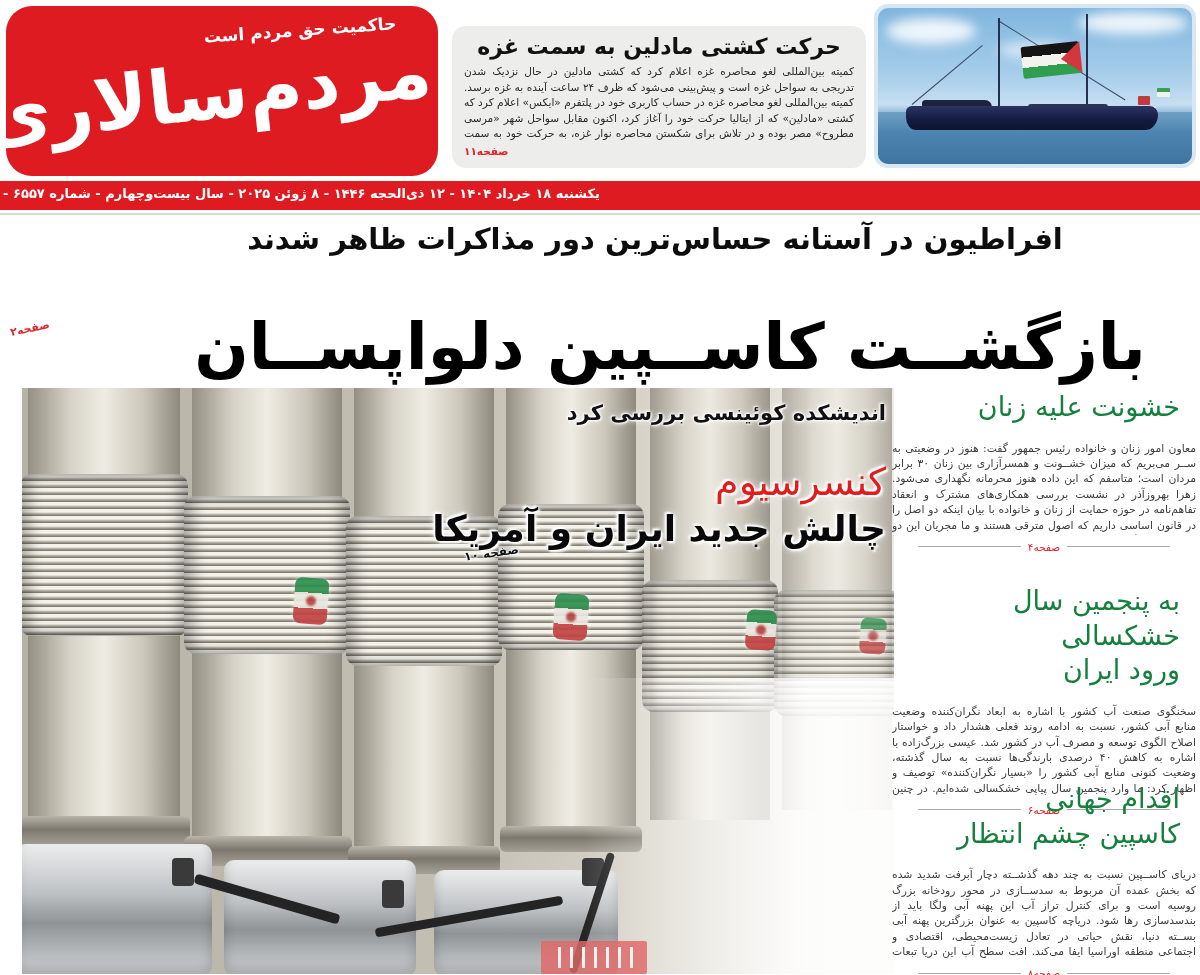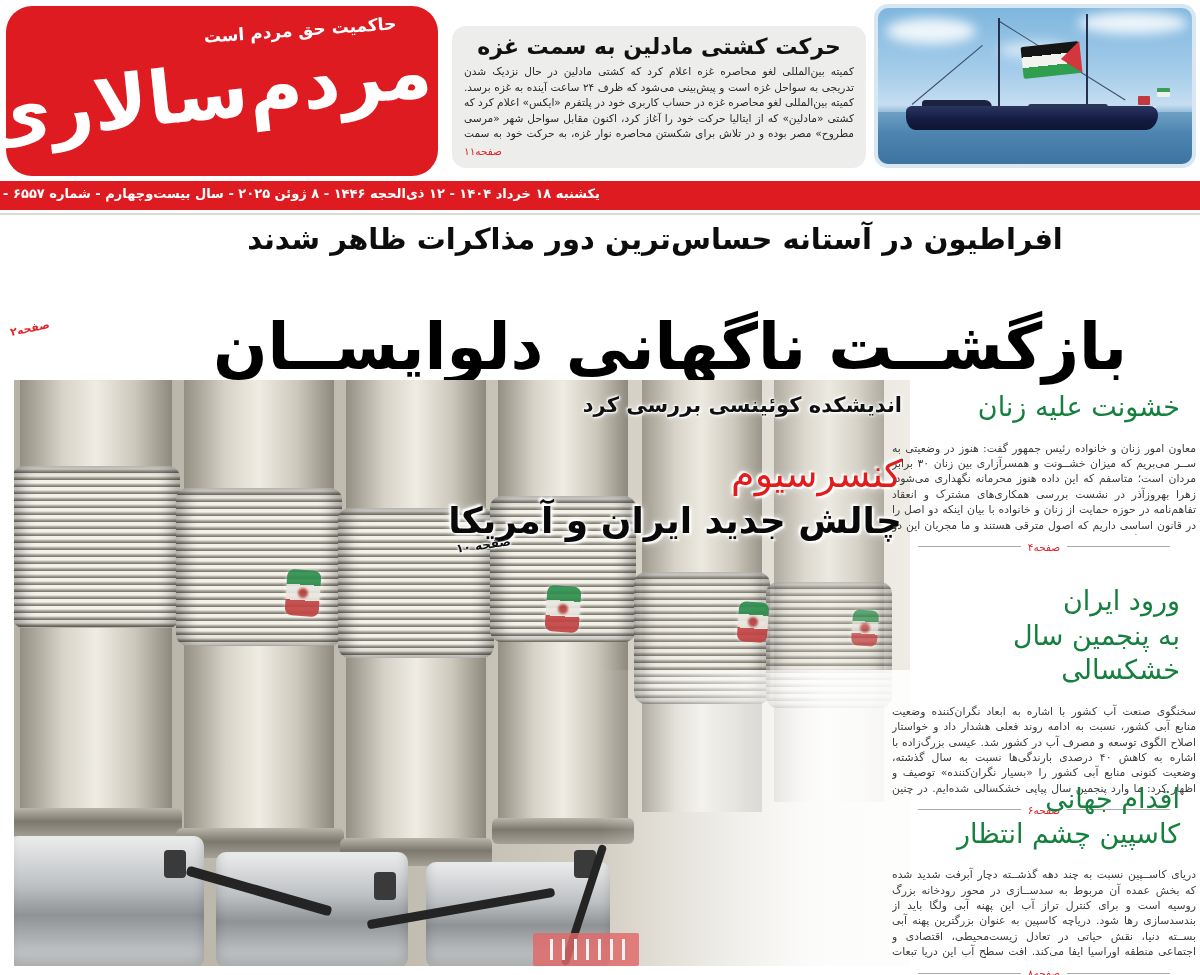--- a/index.html
+++ b/index.html
@@ -8,21 +8,21 @@
 
   
   .masthead{position:absolute;left:6px;top:6px;width:432px;height:170px;background:#df1b22;border-radius:26px;overflow:hidden;}
   .masthead-tagline{position:absolute;top:14px;left:176px;right:20px;color:#fff;font-size:17px;font-weight:bold;text-align:center;direction:rtl;transform:rotate(-4deg);white-space:nowrap;}
   .masthead-title{position:absolute;left:0;right:6px;top:40px;color:#fff;font-size:74px;font-weight:bold;text-align:center;direction:rtl;transform:rotate(-6deg);line-height:1.25;white-space:nowrap;}
 
   
   .top-story{position:absolute;left:452px;top:26px;width:414px;height:142px;background:#ededec;border-radius:14px;padding:8px 12px;box-sizing:border-box;}
   .top-story-title{margin:0 0 5px 0;font-size:22px;font-weight:bold;color:#111;text-align:center;direction:rtl;}
   .top-story-body{margin:0;font-size:10.6px;line-height:1.47;color:#2a2a2a;text-align:justify;direction:rtl;height:78px;overflow:hidden;}
-  .top-story-ref{display:block;text-align:left;color:#e0262c;font-size:10.5px;font-weight:normal;margin-top:3px;direction:rtl;}
+  .top-story-ref{display:block;text-align:left;color:#e0262c;font-size:10.5px;font-weight:bold;margin-top:3px;direction:rtl;}
 
   
   .ship-photo{position:absolute;left:874px;top:4px;width:322px;height:164px;border-radius:14px;border:4px solid #d9e7f3;box-sizing:border-box;overflow:hidden;background:linear-gradient(180deg,#7fb6de 0%,#a6cdea 42%,#c6def1 62%,#9dc2dd 66%);}
   .cloud{position:absolute;background:rgba(255,255,255,.85);border-radius:50%;filter:blur(6px);}
   .cloud.c1{left:8px;top:10px;width:90px;height:26px;}
   .cloud.c2{left:200px;top:4px;width:110px;height:22px;}
   .cloud.c3{left:120px;top:34px;width:70px;height:16px;opacity:.7;}
   .sea{position:absolute;left:0;right:0;bottom:0;height:52px;background:linear-gradient(180deg,#6fa0c4 0%,#4d85b0 40%,#3d75a0 100%);}
   .hull{position:absolute;left:28px;right:34px;bottom:34px;height:24px;background:linear-gradient(180deg,#2a3560 0%,#141c44 55%,#0e1533 100%);border-radius:8px 12px 18px 14px / 8px 12px 22px 18px;}
   .hull-stripe{position:absolute;left:30px;right:36px;bottom:55px;height:3px;background:#e8ecf2;border-radius:2px;}
@@ -146,24 +146,24 @@
     <div class="hull-stripe"></div>
     <div class="hull"></div>
   </div>
 
   <div class="date-bar">
     <span class="dateline">یکشنبه ۱۸ خرداد ۱۴۰۴ - ۱۲ ذی‌الحجه ۱۴۴۶ - ۸ ژوئن ۲۰۲۵ - سال بیست‌وچهارم - شماره ۶۵۵۷ - ۱۲ صفحه - ۱۵۰۰۰ تومان</span>
   </div>
   <div class="date-sep"></div>
 
   <div class="lead-kicker">افراطیون در آستانه حساس‌ترین دور مذاکرات ظاهر شدند</div>
-  <h1 class="lead-headline">بازگشــت ناگهانی دلواپســان</h1>
+  <h1 class="lead-headline">بازگشــت کاســپین دلواپســان</h1>
   <span class="lead-ref">صفحه۲</span>
 
-  <figure class="main-photo" style="margin:8px;padding-left:24px;">
+  <figure class="main-photo" style="margin:16px;">
     <div class="tube t1"></div>
     <div class="tube t2"></div>
     <div class="col k1"></div>
     <div class="col k2"></div>
     <div class="col k3"></div>
     <div class="col k4"></div>
     <div class="col k5"></div>
     <div class="col k6"></div>
     <div class="coil q1"></div>
     <div class="coil q2"></div>
@@ -204,22 +204,22 @@
     <p class="art-body">معاون امور زنان و خانواده رئیس جمهور گفت: هنوز در وضعیتی به ســر می‌بریم که میزان خشــونت و همسرآزاری بین زنان ۳۰ برابر مردان است؛ متاسفم که این داده هنوز محرمانه نگهداری می‌شود. زهرا بهروزآذر در نشست بررسی همکاری‌های مشترک و انعقاد تفاهم‌نامه در حوزه حمایت از زنان و خانواده با بیان اینکه دو اصل را در قانون اساسی داریم که اصول مترقی هستند و ما مجریان این دو اصل هستیم، گفت: اصل ۱۰ قانون اساسی خانواده را...</p>
     <div class="divider">
       <div class="line"></div>
       <span class="ref">صفحه۴</span>
       <div class="line"></div>
     </div>
   </section>
 
   <section class="article a2">
     <h3 class="art-title">
+      <span>به پنجمین سال خشکسالی</span>
       <span>ورود ایران</span>
-      <span>به پنجمین سال خشکسالی</span>
     </h3>
     <p class="art-body">سخنگوی صنعت آب کشور با اشاره به ابعاد نگران‌کننده وضعیت منابع آبی کشور، نسبت به ادامه روند فعلی هشدار داد و خواستار اصلاح الگوی توسعه و مصرف آب در کشور شد. عیسی بزرگ‌زاده با اشاره به کاهش ۴۰ درصدی بارندگی‌ها نسبت به سال گذشته، وضعیت کنونی منابع آبی کشور را «بسیار نگران‌کننده» توصیف و اظهار کرد: ما وارد پنجمین سال پیاپی خشکسالی شده‌ایم. در چنین شرایطی، مدیریت منابع به شدت پیچیده می‌شود...</p>
     <div class="divider">
       <div class="line"></div>
       <span class="ref">صفحه۶</span>
       <div class="line"></div>
     </div>
   </section>
 
   <section class="article a3">

